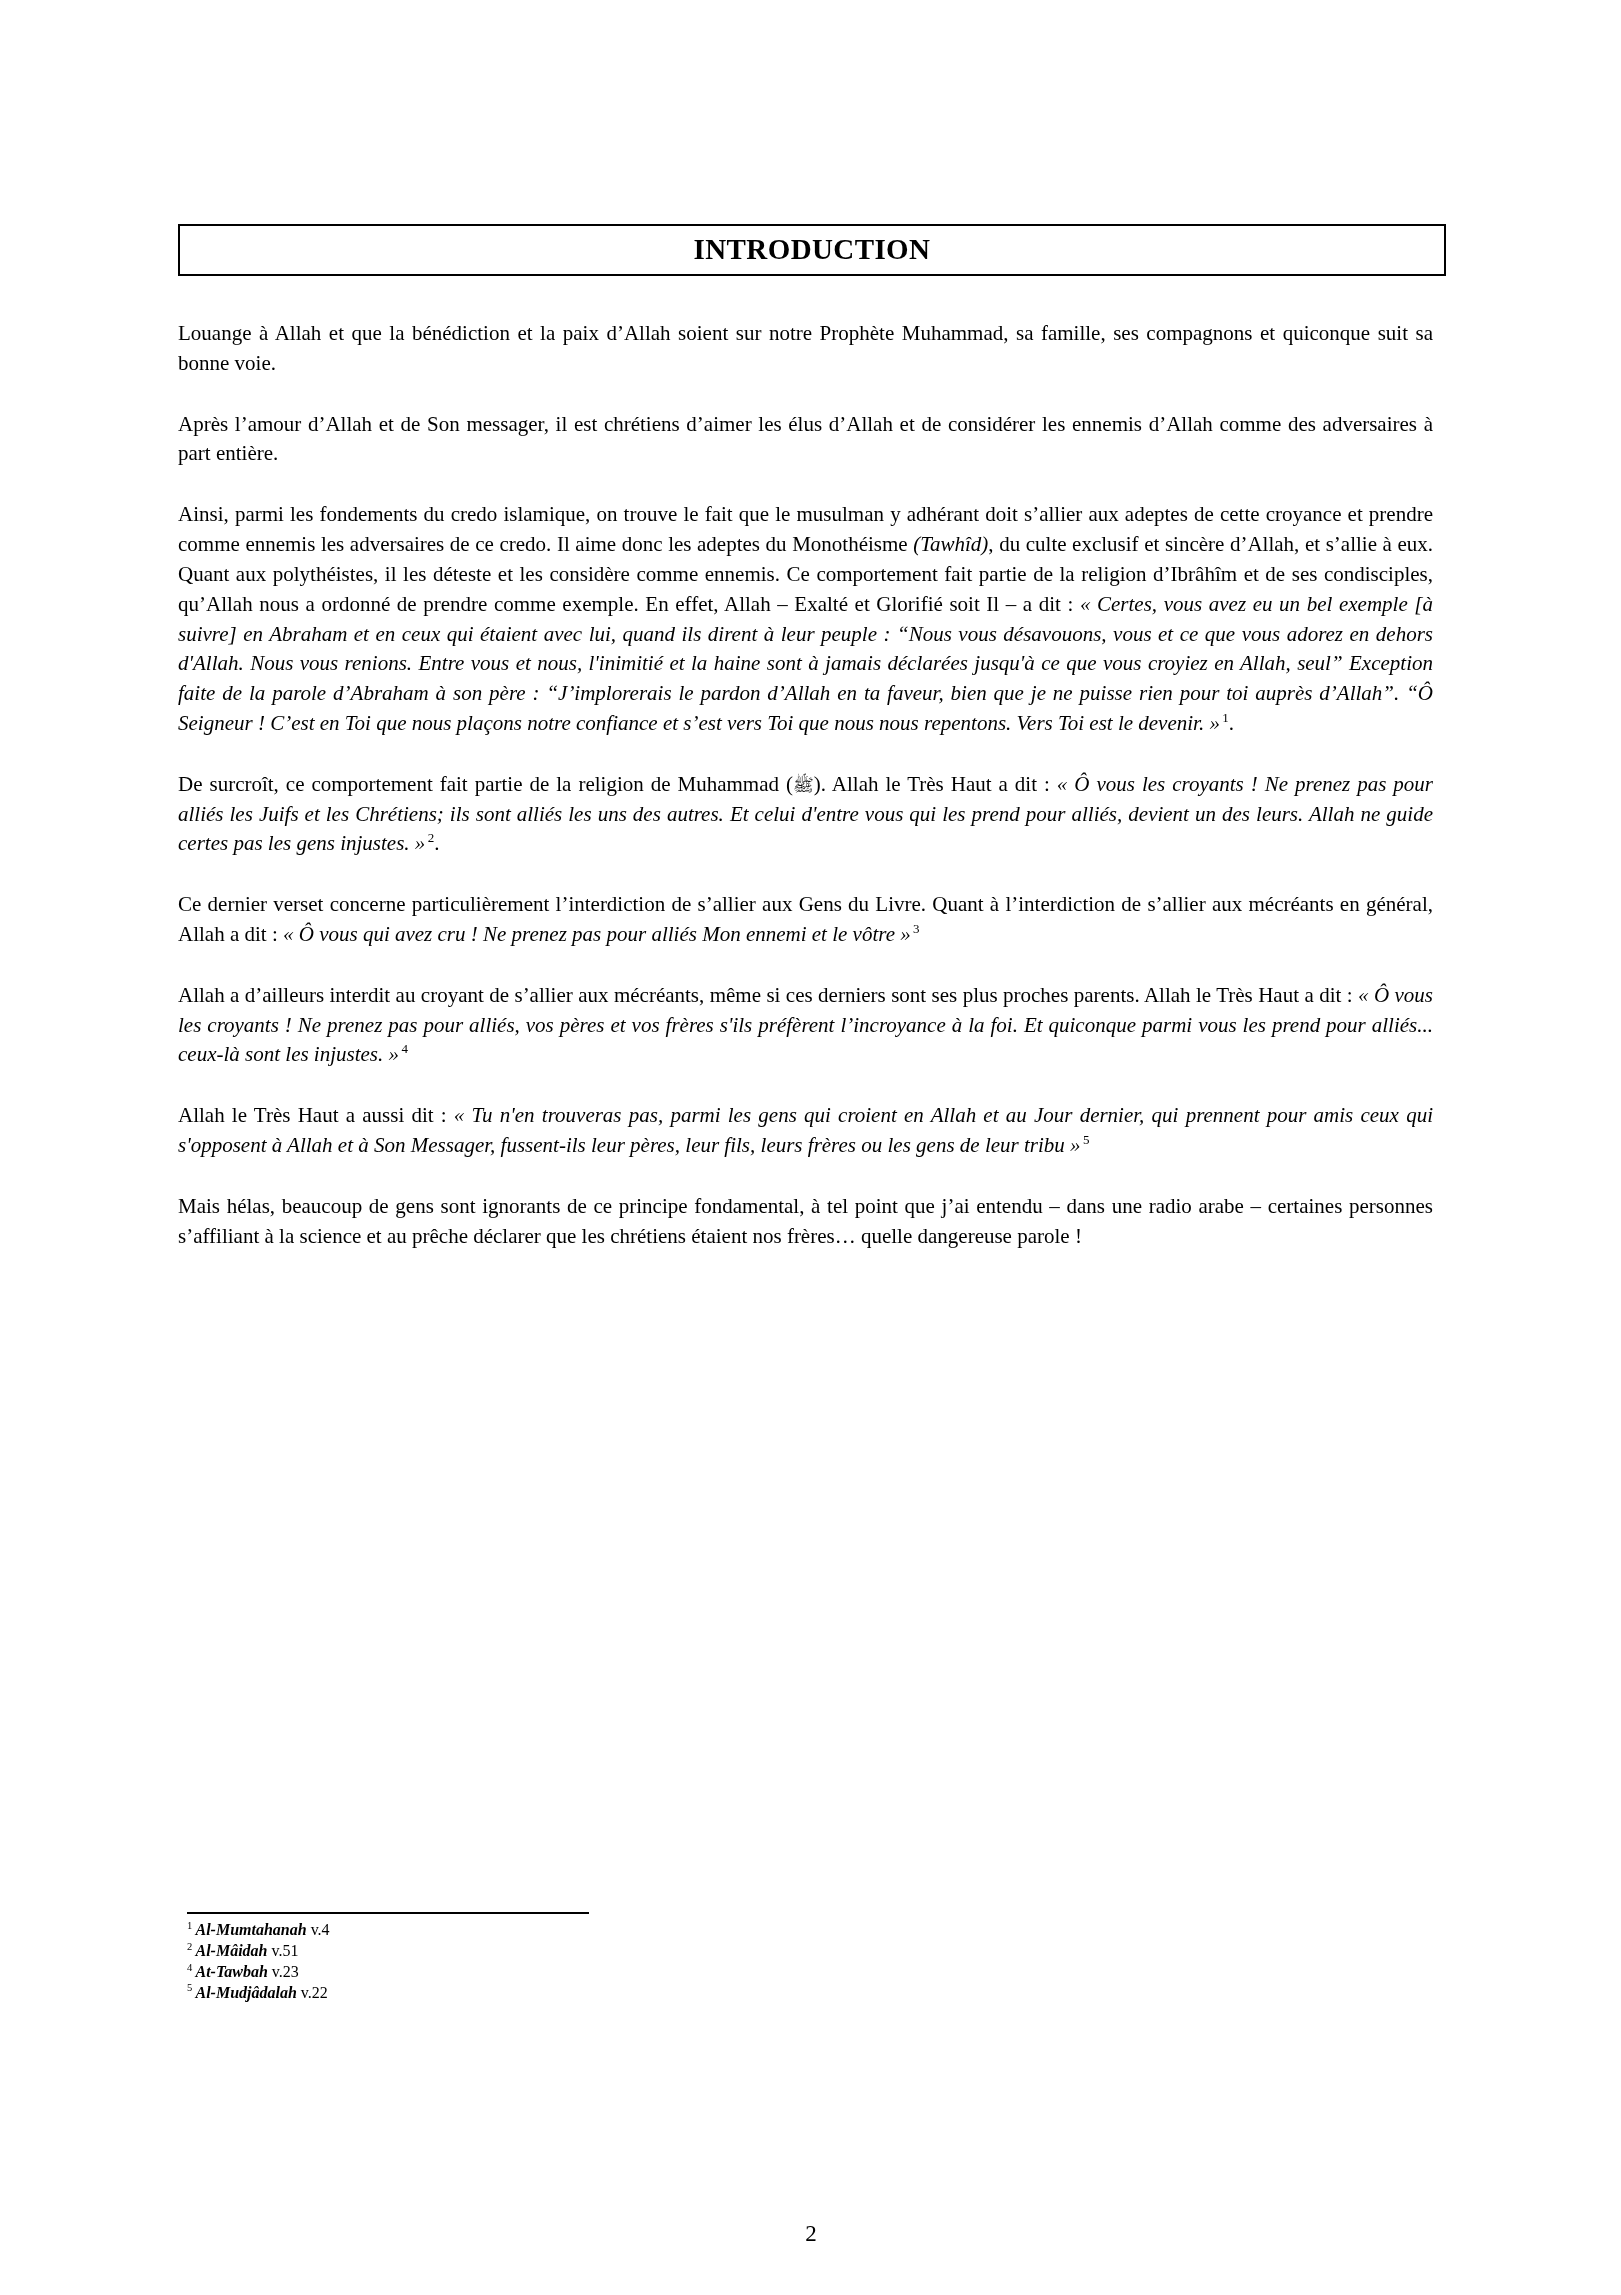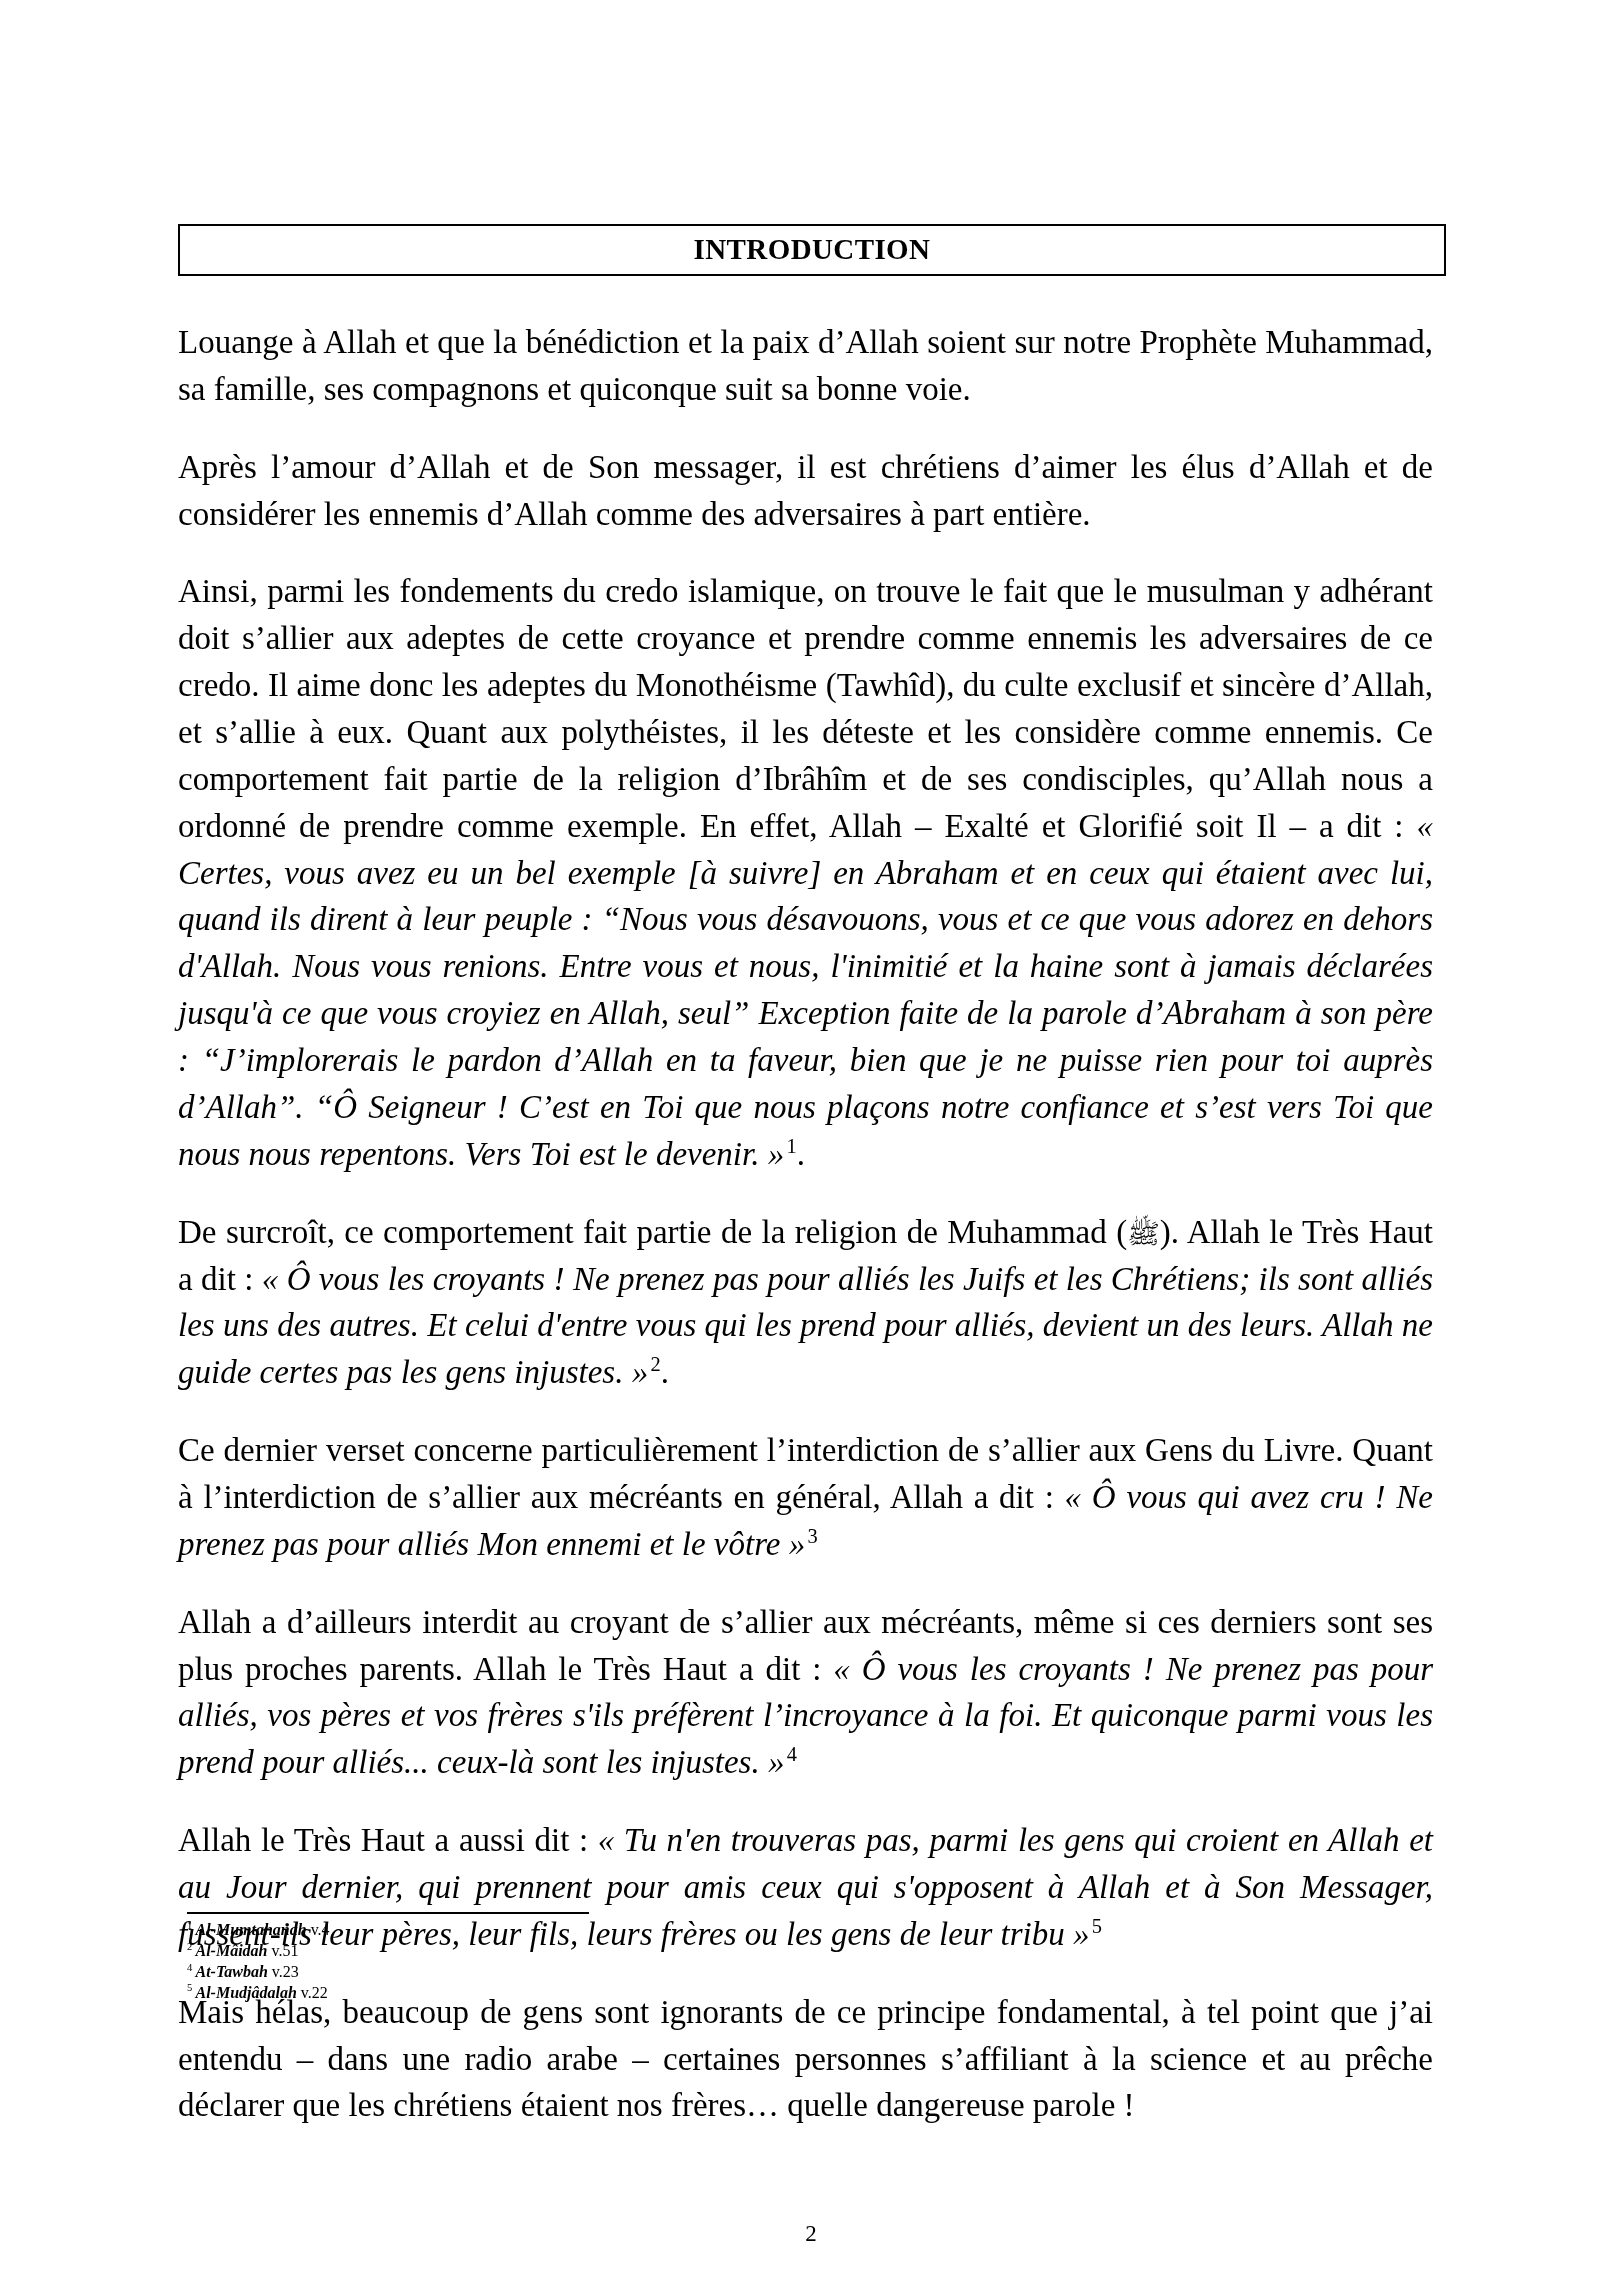--- a/index.html
+++ b/index.html
@@ -37,30 +37,30 @@
     text-align: center;
     font-weight: bold;
     font-size: 29px;
     letter-spacing: 0.4px;
     line-height: 1.05;
   }
 
   
   .para {
     text-align: justify;
-    font-size: 33px;
+    font-size: 21px;
     line-height: 1.42;
     margin: 0 0 31px 0;
     width: 1255px;
     hyphens: none;
   }
   .para:last-of-type { margin-bottom: 0; }
 
   .it { font-style: italic; font-weight: normal; }
-  .it-plain { }
+  .it-plain { font-style: italic; }
 
   sup.fnref {
     font-size: 0.62em;
     vertical-align: super;
     line-height: 0;
     font-style: normal;
     font-weight: normal;
     padding-left: 2.4px;
   }
   .salawat {

